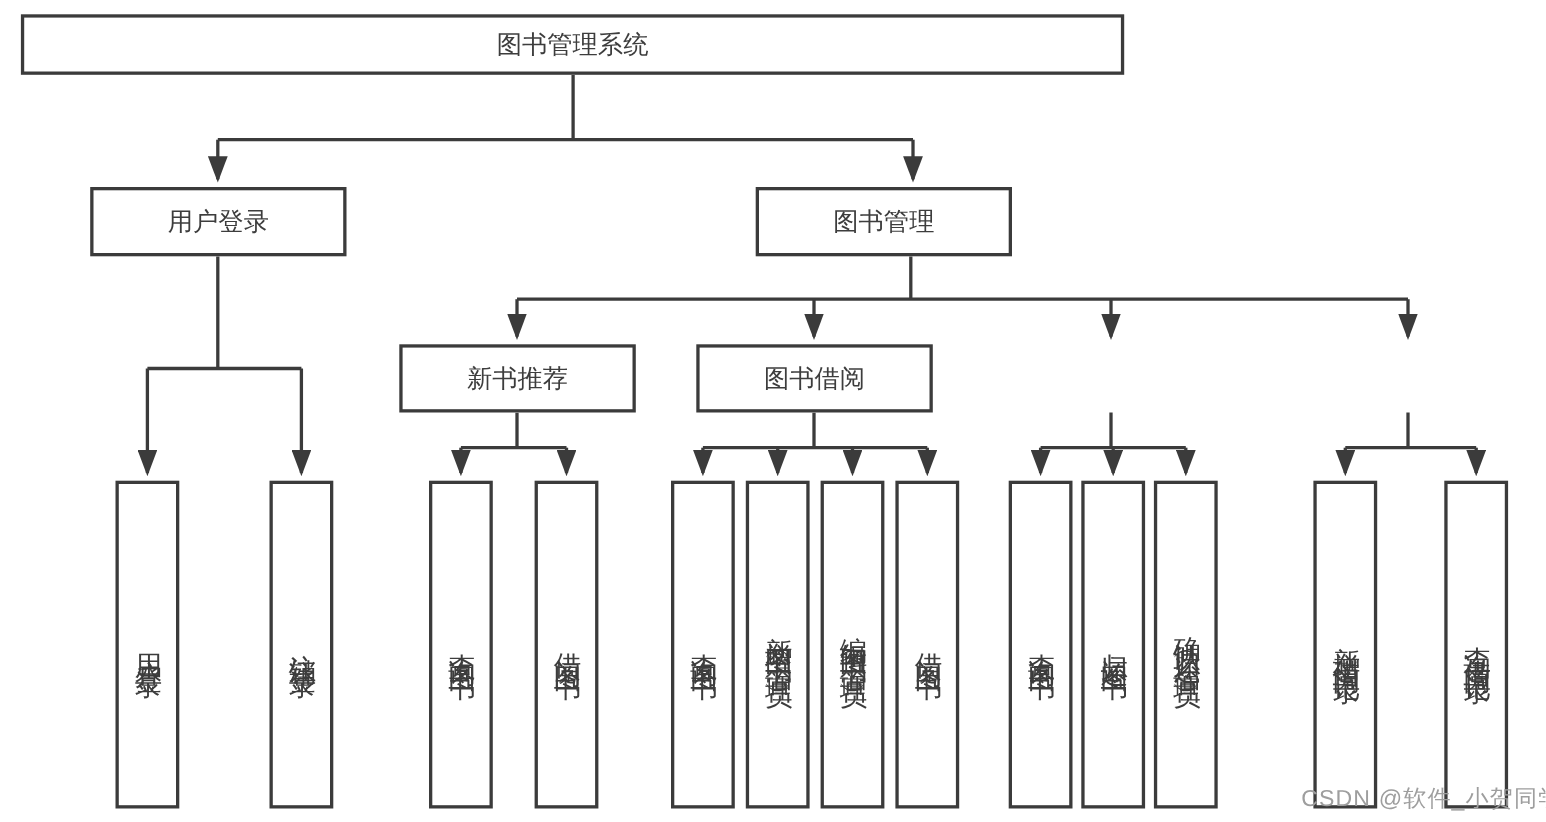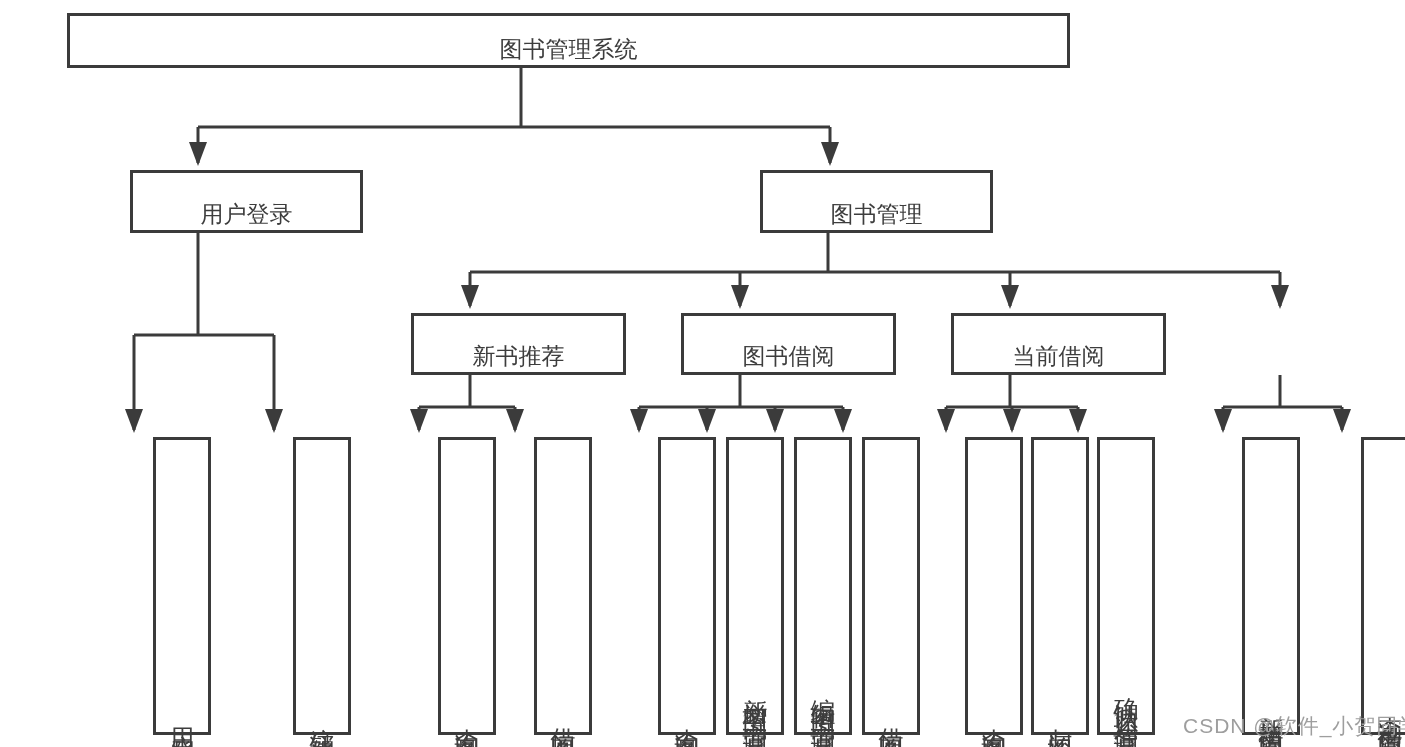--- a/index.html
+++ b/index.html
@@ -16,24 +16,23 @@
   #connectors {
     position: absolute; left: 0; top: 0;
     width: 1405px; height: 747px;
   }
   .node {
     position: absolute;
     box-sizing: border-box;
     border: 3px solid #3b3b3b;
     background: #ffffff;
     display: flex;
-    align-items: flex-end;
+    align-items: center;
     justify-content: center;
     color: #3d3d3d;
-    margin-left: 48px;
   }
   .node-root {
     left: 19px; top: 13px; width: 1003px; height: 55px;
     font-size: 23px;
   }
   .node-l1 { width: 233px; height: 63px; top: 170px; font-size: 23px; }
   .node-l2 { width: 215px; height: 62px; top: 313px; font-size: 23px; }
   .leaf {
     width: 58px; height: 298px; top: 437px;
     font-size: 25px;
@@ -109,32 +108,29 @@
     </g>
   </svg>
 
   <div class="node node-root">
     <span>图书管理系统</span>
   </div>
 
   <div class="node node-l1" style="left:82px">
     <span>用户登录</span>
   </div>
-  <div class="node node-l1" style="left:712px">
+  <div class="node node-l1" style="left:687px">
     <span>图书管理</span>
   </div>
 
   <div class="node node-l2" style="left:633px">
     <span>图书借阅</span>
   </div>
   <div class="node node-l2" style="left:363px">
     <span>新书推荐</span>
-  </div>
-  <div class="node node-l2" style="left:903px">
-    <span>当前借阅</span>
   </div>
 
   <div class="node leaf" style="left:105px">
     <span class="vtext">用户登录</span>
   </div>
   <div class="node leaf" style="left:245px">
     <span class="vtext">注销登录</span>
   </div>
 
   <div class="node leaf" style="left:390px">

